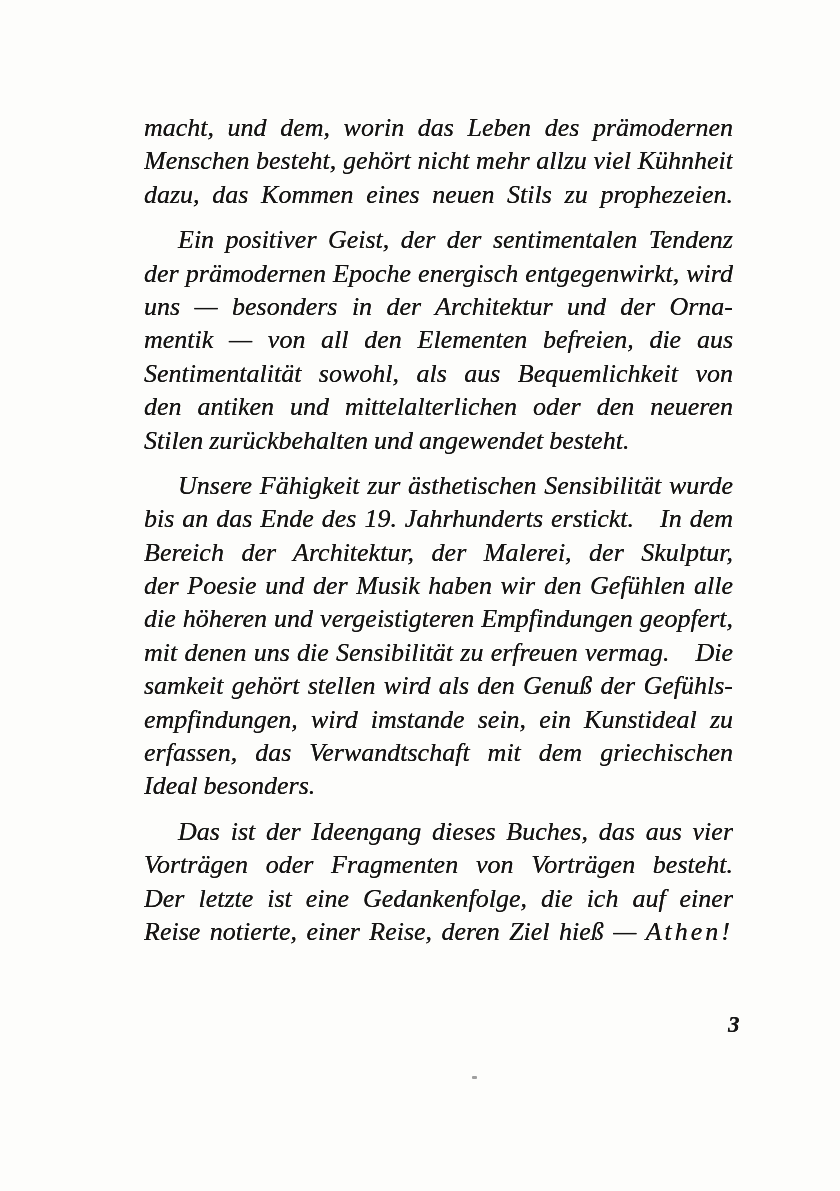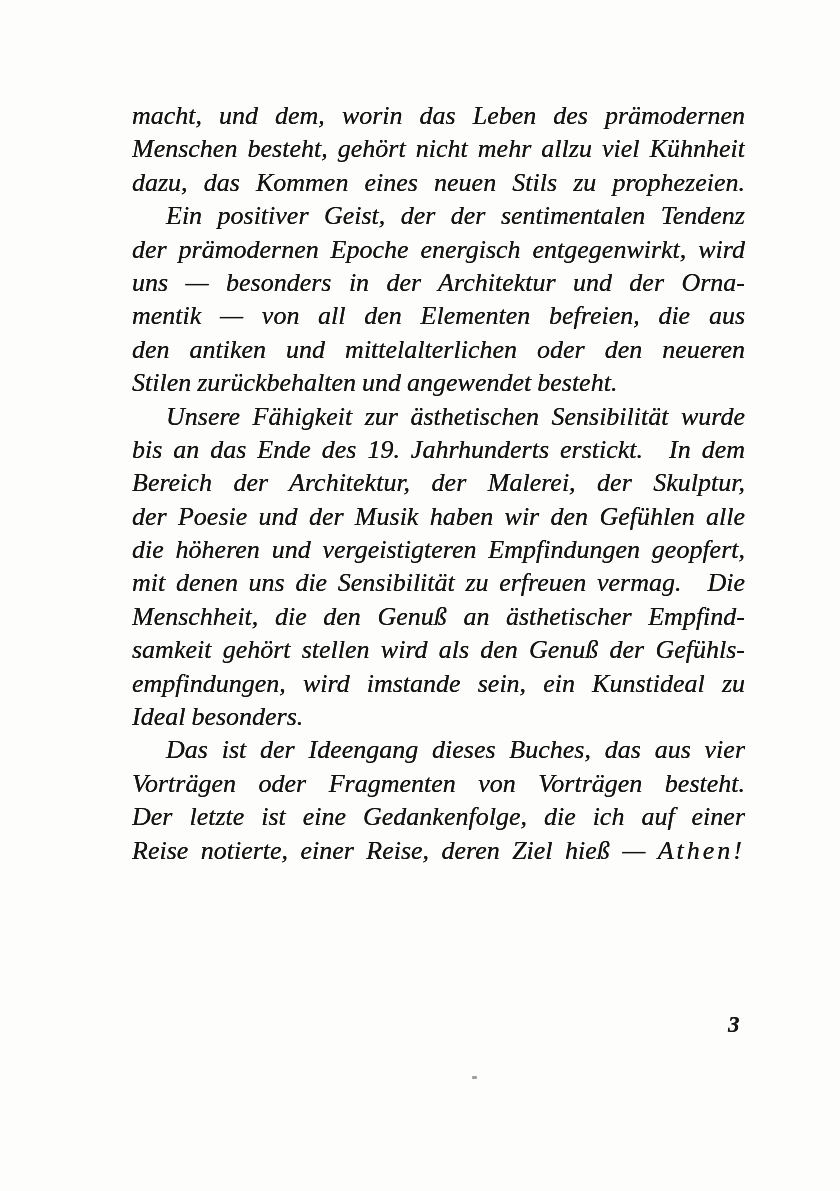--- a/index.html
+++ b/index.html
@@ -13,21 +13,21 @@
   .text-block{
     position:absolute;
     left:132px;top:99px;
     width:613px;
     color:#151413;
     font-style:italic;
     font-size:26px;
     line-height:33.4px;
     text-shadow:0 0 0.45px currentColor;
   }
-  .paragraph{margin:0;padding:0;font-style:italic;}
+  .paragraph{margin:12px;padding:0;font-style:italic;}
   .line{
     height:33.4px;
     overflow:hidden;
     text-align:left;
     word-spacing:-0.5px;
     white-space:normal;
   }
   .line.just{text-align:justify;}
   .line.just::after{content:"";display:inline-block;width:100%;height:0;}
   .line.indent{text-indent:34px;}
@@ -58,33 +58,34 @@
       <div class="paragraph">
         <div class="line just"><span>macht, und dem, worin das Leben des prämodernen</span></div>
         <div class="line just"><span>Menschen besteht, gehört nicht mehr allzu viel Kühnheit</span></div>
         <div class="line just"><span>dazu, das Kommen eines neuen Stils zu prophezeien.</span></div>
       </div>
       <div class="paragraph">
         <div class="line just indent"><span>Ein positiver Geist, der der sentimentalen Tendenz</span></div>
         <div class="line just"><span>der prämodernen Epoche energisch entgegenwirkt, wird</span></div>
         <div class="line just"><span>uns — besonders in der Architektur und der Orna-</span></div>
         <div class="line just"><span>mentik — von all den Elementen befreien, die aus</span></div>
+        <div class="line just"><span>Sentimentalität sowohl, als aus Bequemlichkeit von</span></div>
         <div class="line just"><span>den antiken und mittelalterlichen oder den neueren</span></div>
         <div class="line"><span>Stilen zurückbehalten und angewendet besteht.</span></div>
       </div>
       <div class="paragraph">
         <div class="line just indent"><span>Unsere Fähigkeit zur ästhetischen Sensibilität wurde</span></div>
         <div class="line just"><span>bis an das Ende des 19. Jahrhunderts erstickt. In dem</span></div>
         <div class="line just"><span>Bereich der Architektur, der Malerei, der Skulptur,</span></div>
         <div class="line just"><span>der Poesie und der Musik haben wir den Gefühlen alle</span></div>
         <div class="line just"><span>die höheren und vergeistigteren Empfindungen geopfert,</span></div>
         <div class="line just"><span>mit denen uns die Sensibilität zu erfreuen vermag. Die</span></div>
-        <div class="line just"><span>Menschheit, die den Genuß an ästhetischer Empfind-</span></div>
         <div class="line just"><span>samkeit gehört stellen wird als den Genuß der Gefühls-</span></div>
         <div class="line just"><span>empfindungen, wird imstande sein, ein Kunstideal zu</span></div>
+        <div class="line just"><span>erfassen, das Verwandtschaft mit dem griechischen</span></div>
         <div class="line"><span>Ideal besonders.</span></div>
       </div>
       <div class="paragraph">
         <div class="line just indent"><span>Das ist der Ideengang dieses Buches, das aus vier</span></div>
         <div class="line just"><span>Vorträgen oder Fragmenten von Vorträgen besteht.</span></div>
         <div class="line just"><span>Der letzte ist eine Gedankenfolge, die ich auf einer</span></div>
         <div class="line just"><span>Reise notierte, einer Reise, deren Ziel hieß — </span><span class="sperr">Athen!</span></div>
       </div>
     </main>
   <div class="page-number">3</div>

